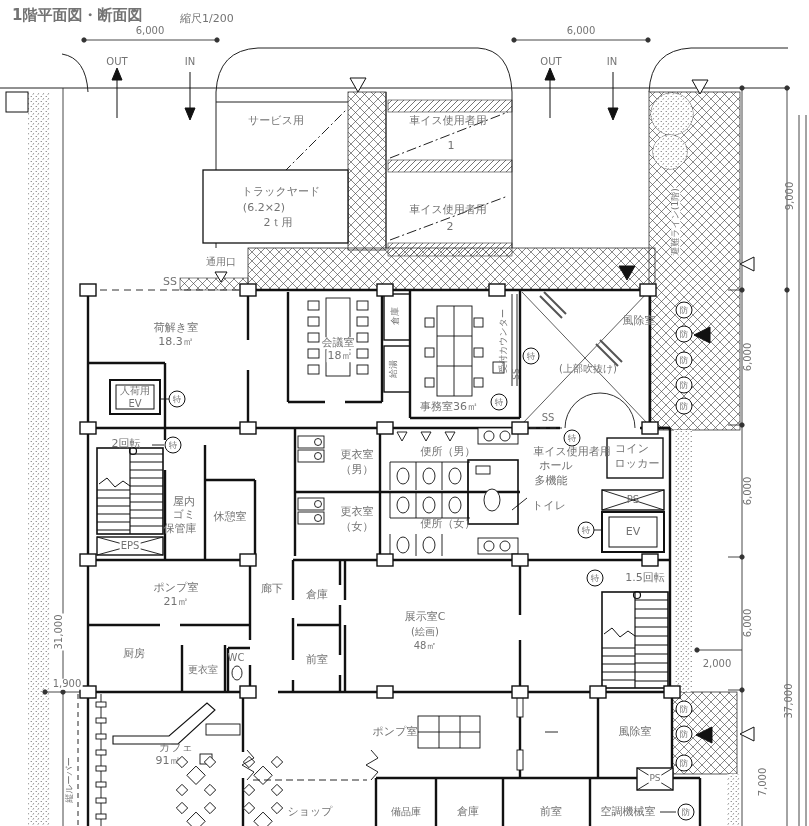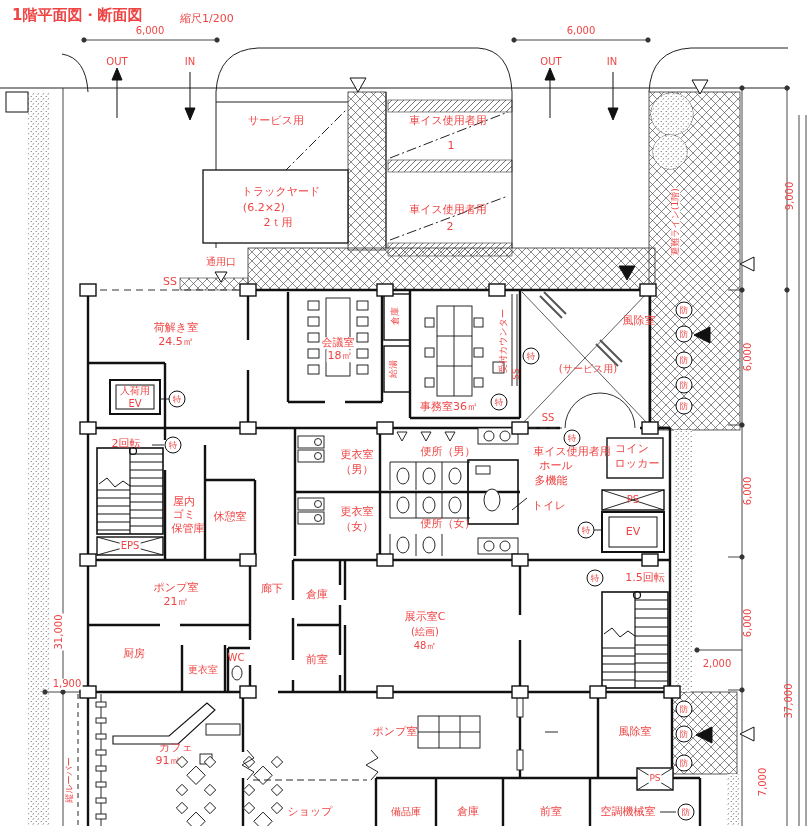--- a/index.html
+++ b/index.html
@@ -1,17 +1,17 @@
 <!DOCTYPE html>
 <html><head>
 <meta charset="utf-8">
 <style>
   html,body{margin:0;padding:0;background:#fff}
   .plan{position:relative;width:809px;height:826px;background:#fff;overflow:hidden;
-        font-family:"DejaVu Sans",sans-serif;color:#ef4444}
+        font-family:"DejaVu Sans",sans-serif;color:#737373}
   .plan svg{position:absolute;left:0;top:0}
   .lbl{position:absolute;font-size:11px;line-height:1.05;white-space:nowrap;
        transform:translate(-50%,-50%);}
   .s{font-size:10px}
   .xs{font-size:9px}
   .rot{transform:translate(-50%,-50%) rotate(-90deg)}
   .bg{background:#fff;padding:0 1px}
   .mk{position:absolute;width:15px;height:15px;border:1px solid #111;border-radius:50%;
       background:#fff;font-size:8.5px;line-height:15px;text-align:center;
       transform:translate(-50%,-50%);z-index:5}
@@ -341,49 +341,49 @@
 <div class="lbl" style="left:450px;top:227px">2</div>
 <div class="lbl" style="left:281px;top:192px">トラックヤード</div>
 <div class="lbl" style="left:264px;top:208px">(6.2×2)</div>
 <div class="lbl" style="left:278px;top:223px">2ｔ用</div>
 <div class="lbl s bg" style="left:221px;top:262px">通用口</div>
 <div class="lbl xs rot bg" style="left:676px;top:222px">避難ライン(1階)</div>
 <div class="lbl xs rot bg" style="left:70px;top:780px">縦ルーバー</div>
 
 <div class="lbl" style="left:170px;top:282px">SS</div>
 <div class="lbl" style="left:176px;top:328px">荷解き室</div>
-<div class="lbl" style="left:176px;top:342px">24.5㎡</div>
+<div class="lbl" style="left:176px;top:342px">18.3㎡</div>
 <div class="lbl bg" style="left:338px;top:343px">会議室</div>
 <div class="lbl bg" style="left:340px;top:356px">18㎡</div>
 <div class="lbl xs rot" style="left:396px;top:316px">倉庫</div>
 <div class="lbl xs rot" style="left:394px;top:369px">給湯</div>
 <div class="lbl" style="left:449px;top:407px">事務室36㎡</div>
 <div class="lbl xs rot" style="left:504px;top:341px">受付カウンター</div>
 <div class="lbl xs rot" style="left:517px;top:374px">SS</div>
 <div class="lbl" style="left:639px;top:321px">風除室</div>
-<div class="lbl s" style="left:588px;top:369px">(サービス用)</div>
+<div class="lbl s" style="left:588px;top:369px">(上部吹抜け)</div>
 <div class="lbl s" style="left:548px;top:418px">SS</div>
 <div class="lbl" style="left:572px;top:452px">車イス使用者用</div>
 <div class="lbl" style="left:556px;top:466px">ホール</div>
 <div class="lbl" style="left:632px;top:449px">コイン</div>
 <div class="lbl" style="left:637px;top:464px">ロッカー</div>
 <div class="lbl s" style="left:135px;top:391px">人荷用</div>
 <div class="lbl s" style="left:135px;top:404px">EV</div>
 <div class="lbl" style="left:126px;top:444px">2回転</div>
 <div class="lbl" style="left:357px;top:455px">更衣室</div>
 <div class="lbl" style="left:357px;top:470px">（男）</div>
 <div class="lbl" style="left:357px;top:512px">更衣室</div>
 <div class="lbl" style="left:357px;top:527px">（女）</div>
 <div class="lbl" style="left:448px;top:452px">便所（男）</div>
 <div class="lbl" style="left:448px;top:524px">便所（女）</div>
 <div class="lbl" style="left:551px;top:481px">多機能</div>
 <div class="lbl" style="left:549px;top:506px">トイレ</div>
 <div class="lbl" style="left:184px;top:502px">屋内</div>
 <div class="lbl" style="left:184px;top:515px">ゴミ</div>
-<div class="lbl" style="left:188px;top:529px">保管庫</div>
+<div class="lbl" style="left:180px;top:529px">保管庫</div>
 <div class="lbl" style="left:230px;top:517px">休憩室</div>
 <div class="lbl s bg" style="left:130px;top:546px">EPS</div>
 <div class="lbl" style="left:176px;top:588px">ポンプ室</div>
 <div class="lbl" style="left:176px;top:602px">21㎡</div>
 <div class="lbl" style="left:272px;top:589px">廊下</div>
 <div class="lbl" style="left:317px;top:595px">倉庫</div>
 <div class="lbl" style="left:317px;top:660px">前室</div>
 <div class="lbl" style="left:425px;top:617px">展示室C</div>
 <div class="lbl s" style="left:425px;top:632px">(絵画)</div>
 <div class="lbl s" style="left:425px;top:646px">48㎡</div>

